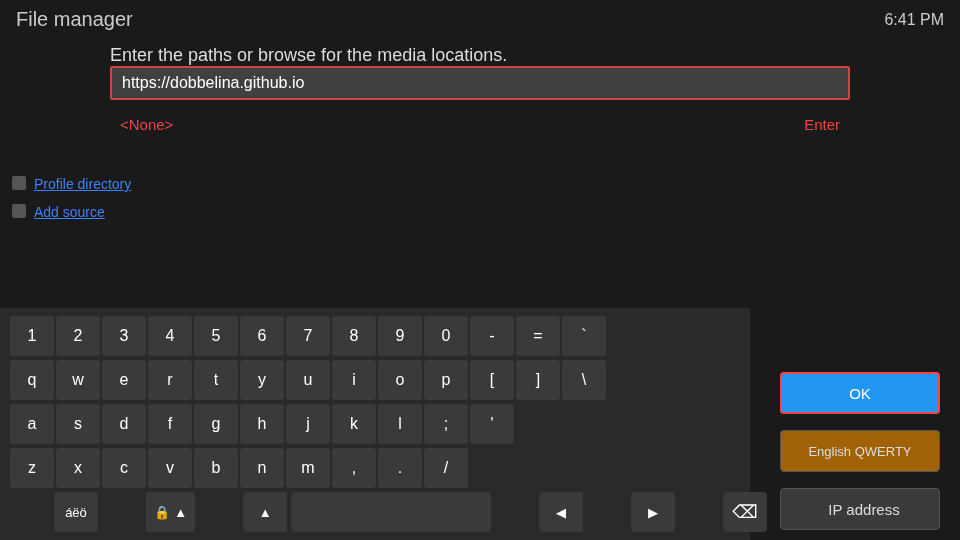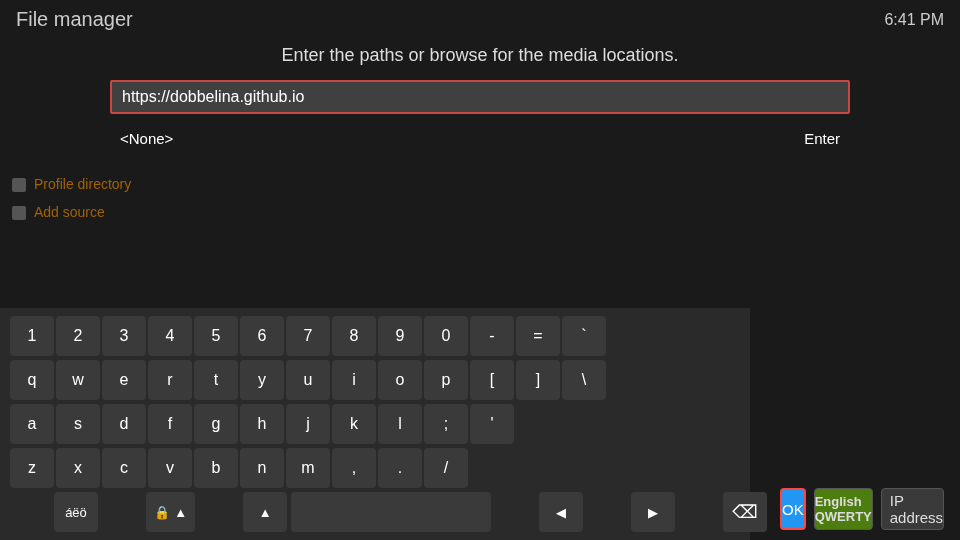--- a/index.html
+++ b/index.html
@@ -37,24 +37,23 @@
     
     #dialog-area {
       position: absolute;
       top: 35px;
       left: 90px;
       right: 0;
       width: 780px;
       padding: 10px 20px;
     }
     #dialog-prompt {
-      text-align: center;
+      text-align: left;
       font-size: 18px;
       color: #ddd;
-      margin-bottom: 14px;
     }
 
     
     #url-input-wrapper {
       background: #404040;
       border: 2px solid #cc4444;
       border-radius: 2px;
       padding: 6px 10px;
       margin-bottom: 12px;
       width: 100%;
@@ -67,37 +66,38 @@
       outline: none;
       width: 100%;
     }
 
     
     #path-row {
       display: flex;
       justify-content: space-between;
       align-items: center;
       padding: 4px 10px;
-      color: #ffffff;
+      color: #ef4444;
       font-size: 15px;
     }
 
     
     #sidebar {
       position: absolute;
       top: 170px;
       left: 0;
       width: 170px;
     }
     .sidebar-item {
       display: flex;
-      align-items: flex-end;
+      align-items: flex-start;
       padding: 6px 12px;
-      color: #a16207;
+      color: #3b82f6;
       font-size: 14px;
+      text-decoration: underline;
     }
     .sidebar-icon {
       width: 14px;
       height: 14px;
       background: #555;
       border-radius: 2px;
       margin-right: 8px;
       flex-shrink: 0;
     }
 
@@ -158,22 +158,22 @@
       margin-left: 44px;
     }
 
     
     #right-panel {
       position: absolute;
       bottom: 10px;
       right: 20px;
       width: 160px;
       display: flex;
-      flex-direction: row;
-      gap: 8px;
+      flex-direction: column;
+      gap: 16px;
     }
     .panel-btn {
       height: 42px;
       border-radius: 4px;
       display: flex;
       align-items: center;
       justify-content: center;
       font-size: 15px;
       cursor: pointer;
       user-select: none;
@@ -182,25 +182,24 @@
       background: #2196F3;
       color: #fff;
       border: 2px solid #ff4444;
     }
     .btn-cancel {
       background: #3a3a3a;
       color: #ddd;
       border: 1px solid #555;
     }
     .btn-layout {
-      background: #4d7c0f;
+      background: #a16207;
       color: #ddd;
       border: 1px solid #555;
       font-size: 13px;
-      font-weight: bold;
     }
     .btn-ip {
       background: #3a3a3a;
       color: #ddd;
       border: 1px solid #555;
       padding-left: 8px;
     }
 
     
     .arrow-left::before { content: "◀"; }

